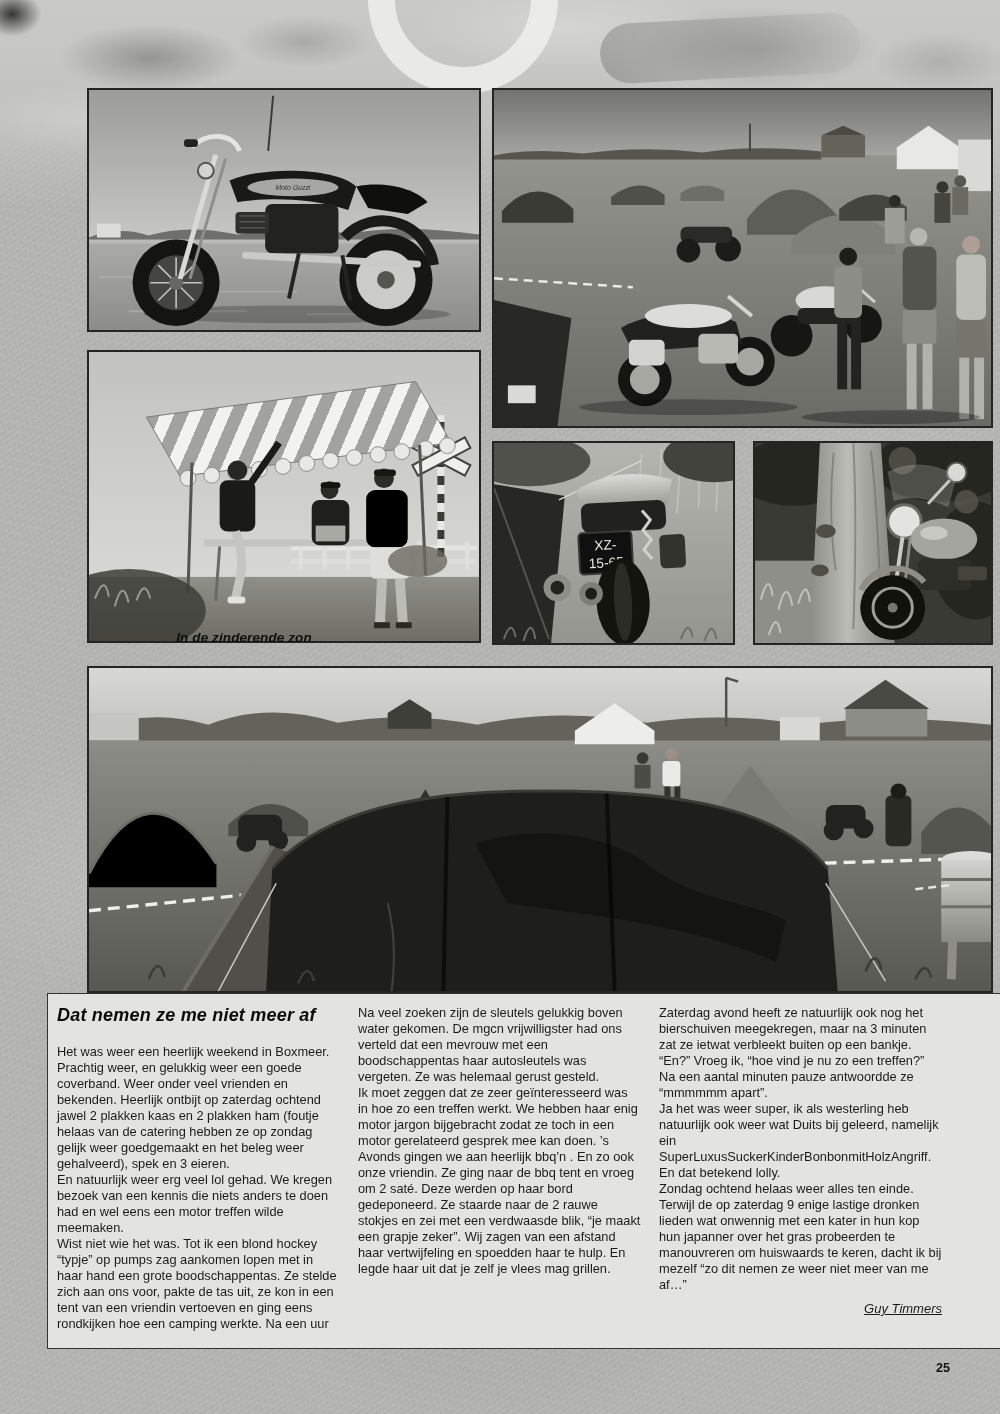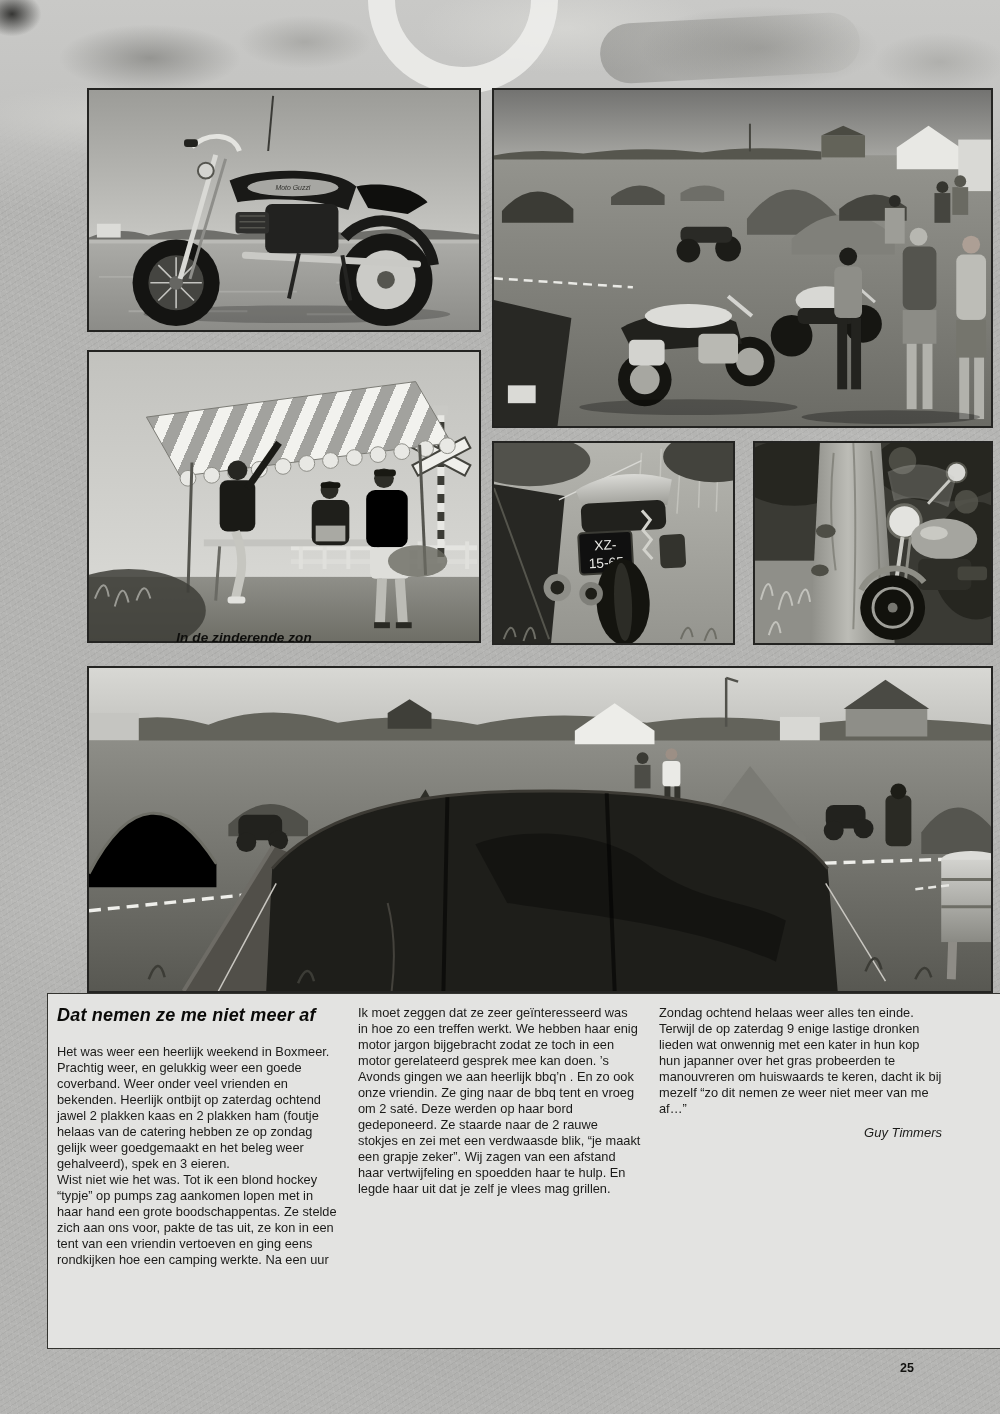--- a/index.html
+++ b/index.html
@@ -37,22 +37,22 @@
   #ph5{left:713px;top:425px;width:240px;height:204px;}
   #ph6{left:47px;top:650px;width:906px;height:327px;}
   .caption{position:absolute;left:47px;top:630px;width:394px;font-size:13.5px;font-weight:bold;
     font-style:italic;color:#0e0e0c;letter-spacing:.1px;text-align:center;}
   .article{position:absolute;left:47px;top:993px;width:977px;height:356px;box-sizing:border-box;
     background:#e3e3e1;border:1px solid #33332f;padding:11px 9px 0 9px;display:flex;gap:18px;}
   .col{width:283px;flex:0 0 283px;}
   .title{font-size:18px;font-weight:bold;font-style:italic;color:#0a0a08;margin:0 0 18px 0;
     letter-spacing:.2px;}
   .col p{margin:0;font-size:12.8px;line-height:16px;color:#1b1b19;overflow-wrap:anywhere;}
-  .signature{margin-top:8px;text-align:right;font-style:italic;font-size:13px;color:#1b1b19;}
-  .page-number{position:absolute;left:900px;top:1361px;width:50px;
+  .signature{margin-top:8px;text-align:right;font-style:italic;font-size:13px;color:#1b1b19;text-decoration:underline;}
+  .page-number{position:absolute;left:900px;top:1361px;width:50px;text-align:right;
     font-size:12.5px;font-weight:bold;color:#121210;}
 </style>
 </head>
 <body>
 
 <div class="page">
 
   <div class="banner">
     <div class="wheel-arc"></div>
     <div class="smudge"></div>
@@ -482,25 +482,29 @@
         <line x1="830" y1="226" x2="864" y2="222" stroke="#e6e6e2" stroke-width="2.5" stroke-dasharray="8 5"></line>
       </g>
       <path d="M60,318 q10,-26 16,-2 M210,322 q10,-24 16,-2 M780,310 q10,-26 16,-2 M830,318 q10,-22 16,-2" stroke="#3c3c36" stroke-width="2.5" fill="none"></path>
     </svg>
   </figure>
 
   <section class="article">
     <div class="col">
       <h1 class="title">Dat nemen ze me niet meer af</h1>
       <p>Het was weer een heerlijk weekend in Boxmeer. Prachtig weer, en gelukkig weer een goede coverband. Weer onder veel vrienden en bekenden. Heerlijk ontbijt op zaterdag ochtend jawel 2 plakken kaas en 2 plakken ham (foutje helaas van de catering hebben ze op zondag gelijk weer goedgemaakt en het beleg weer gehalveerd), spek en 3 eieren.</p>
+      <p>En natuurlijk weer erg veel lol gehad. We kregen bezoek van een kennis die niets anders te doen had en wel eens een motor treffen wilde meemaken.</p>
       <p>Wist niet wie het was. Tot ik een blond hockey “typje” op pumps zag aankomen lopen met in haar hand een grote boodschappentas. Ze stelde zich aan ons voor, pakte de tas uit, ze kon in een tent van een vriendin vertoeven en ging eens rondkijken hoe een camping werkte. Na een uur</p>
     </div>
     <div class="col">
+      <p>Na veel zoeken zijn de sleutels gelukkig boven water gekomen. De mgcn vrijwilligster had ons verteld dat een mevrouw met een boodschappentas haar autosleutels was vergeten. Ze was helemaal gerust gesteld.</p>
       <p>Ik moet zeggen dat ze zeer geïnteresseerd was in hoe zo een treffen werkt. We hebben haar enig motor jargon bijgebracht zodat ze toch in een motor gerelateerd gesprek mee kan doen. ’s Avonds gingen we aan heerlijk bbq’n . En zo ook onze vriendin. Ze ging naar de bbq tent en vroeg om 2 saté. Deze werden op haar bord gedeponeerd. Ze staarde naar de 2 rauwe stokjes en zei met een verdwaasde blik, “je maakt een grapje zeker”. Wij zagen van een afstand haar vertwijfeling en spoedden haar te hulp. En legde haar uit dat je zelf je vlees mag grillen.</p>
     </div>
     <div class="col">
+      <p>Zaterdag avond heeft ze natuurlijk ook nog het bierschuiven meegekregen, maar na 3 minuten zat ze ietwat verbleekt buiten op een bankje. “En?” Vroeg ik, “hoe vind je nu zo een treffen?” Na een aantal minuten pauze antwoordde ze “mmmmmm apart”.</p>
+      <p>Ja het was weer super, ik als westerling heb natuurlijk ook weer wat Duits bij geleerd, namelijk ein SuperLuxusSuckerKinderBonbonmitHolzAngriff. En dat betekend lolly.</p>
       <p>Zondag ochtend helaas weer alles ten einde. Terwijl de op zaterdag 9 enige lastige dronken lieden wat onwennig met een kater in hun kop hun japanner over het gras probeerden te manouvreren om huiswaards te keren, dacht ik bij mezelf “zo dit nemen ze weer niet meer van me af…”</p>
       <div class="signature">Guy Timmers</div>
     </div>
   </section>
 
   <div class="page-number">25</div>
 </div>
 
 </body></html>

